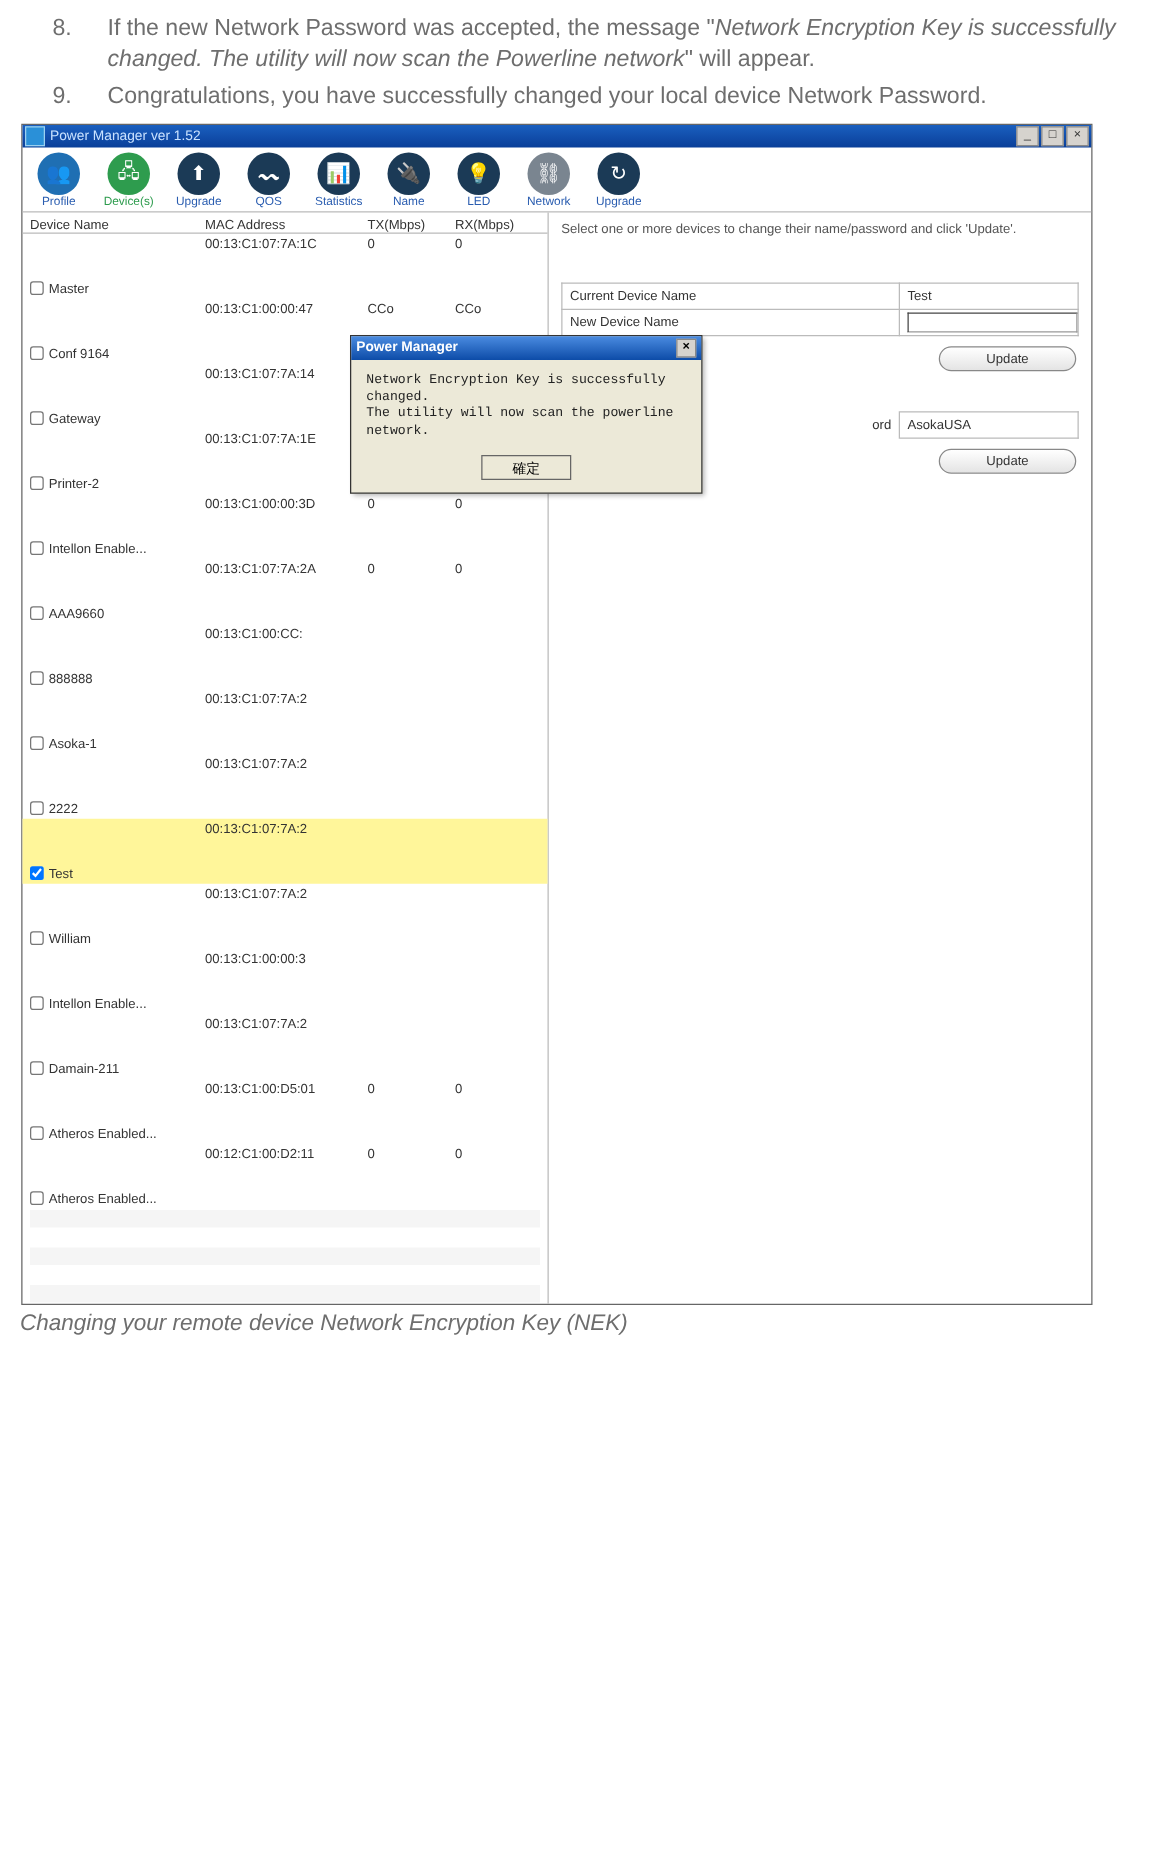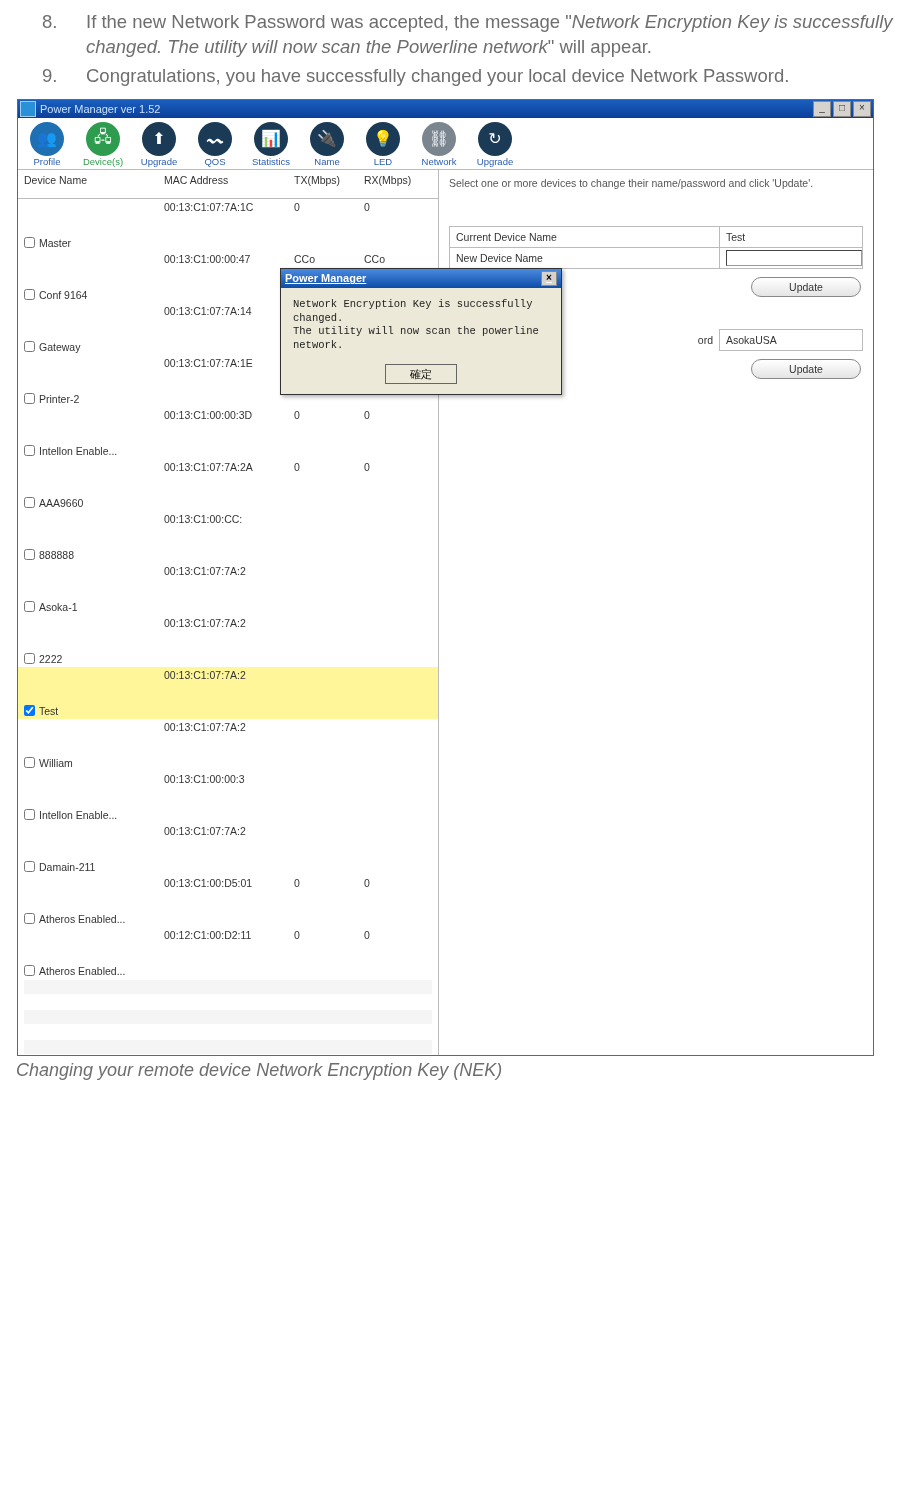--- a/index.html
+++ b/index.html
@@ -111,21 +111,21 @@
   .tblhead, .row {
     display: grid;
     grid-template-columns: 140px 130px 70px 70px;
     padding: 2px 6px;
   }
   .tblhead {
     font-weight: 400;
     color: #333;
     border-bottom: 1px solid #bbb;
     padding-top: 4px;
-    padding-bottom: 12px;
+    padding-bottom: 0;
   }
   .row label {
     display: flex;
     align-items: center;
     gap: 4px;
     margin-top: 36px;
   }
   .row input[type=checkbox] {
     width: 11px;
     height: 11px;
@@ -196,21 +196,20 @@
     font-size: 10.5px;
   }
   .dialog .dtitle {
     background: linear-gradient(#4a8be0, #0d4ca8);
     color: #fff;
     font-weight: 700;
     font-size: 11px;
     padding: 2px 4px;
     display: flex;
     align-items: center;
-    text-decoration: underline;
   }
   .dialog .dtitle .spacer { flex: 1; }
   .dialog .dtitle .dx {
     width: 14px;
     height: 13px;
     background: #d6d3ce;
     color: #000;
     border: 1px solid #888;
     text-align: center;
     line-height: 11px;

